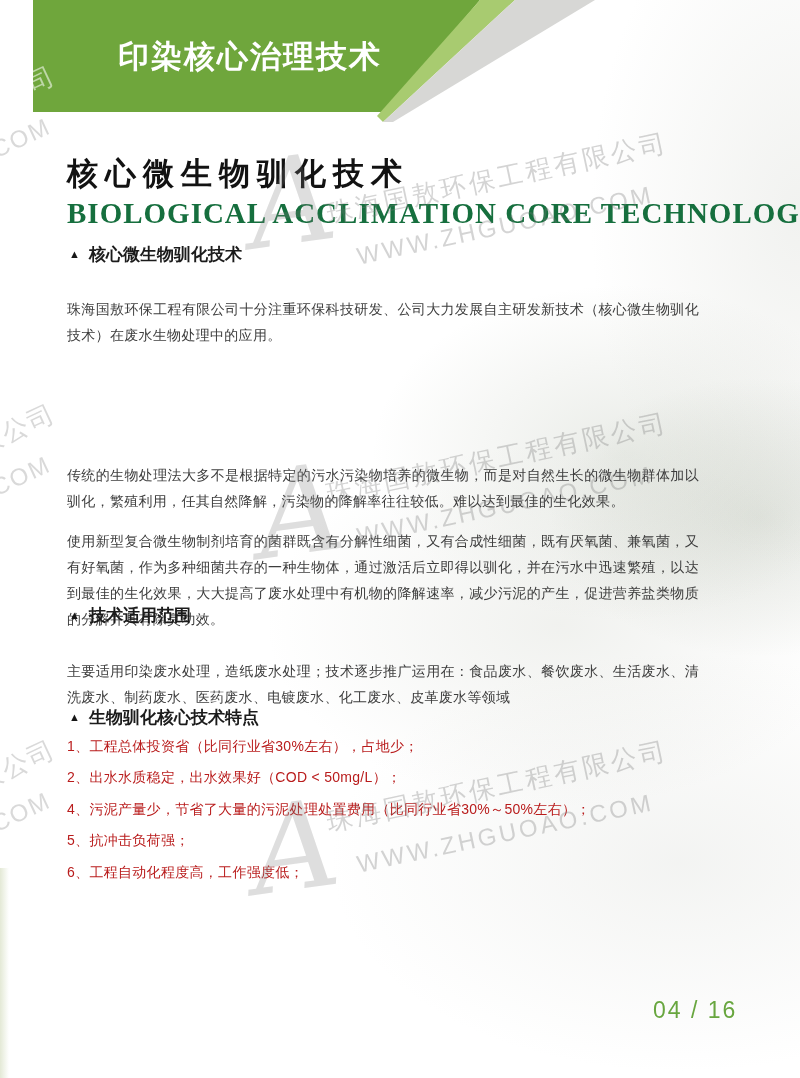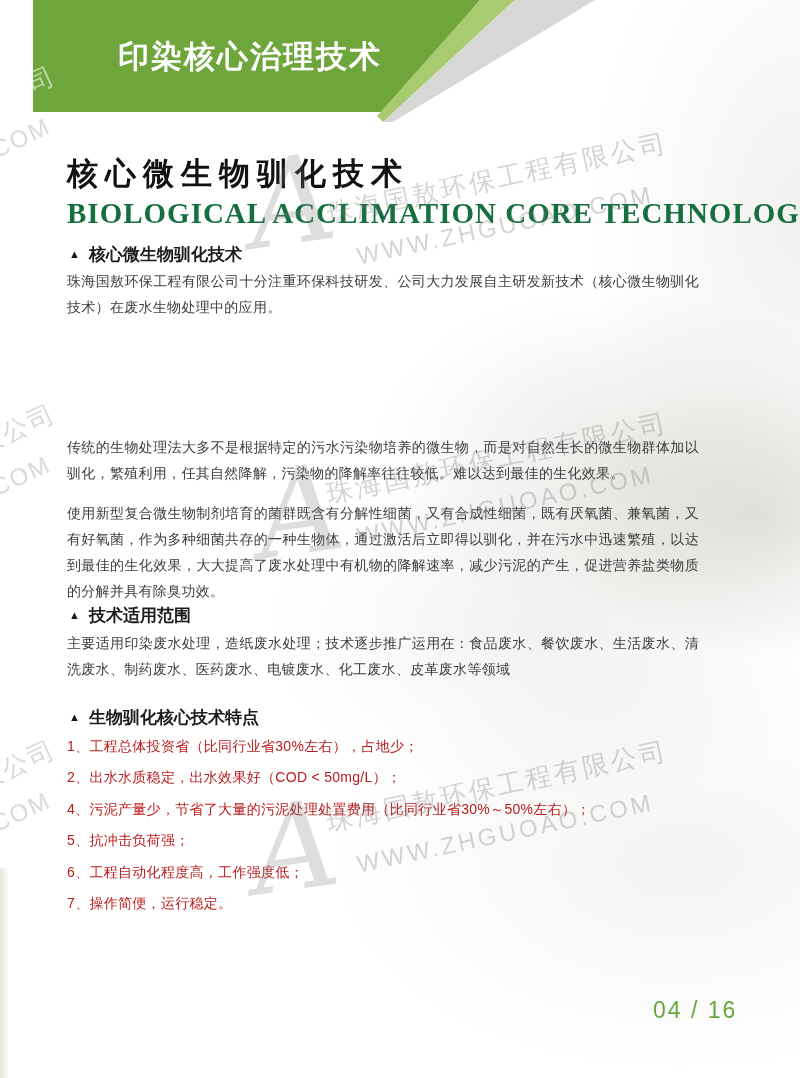--- a/index.html
+++ b/index.html
@@ -45,21 +45,21 @@
   .title-en{
     top:197px; left:0; font-family:"Liberation Serif","DejaVu Serif",serif;
     font-size:29px; font-weight:bold; letter-spacing:1px; color:#166f3e; white-space:nowrap;
   }
   .section-heading{display:flex; align-items:center; left:2px; color:#1b1b1b;
     font-size:17px; font-weight:bold; white-space:nowrap;}
   .section-heading .tri{font-size:11px; margin-right:9px; position:relative; top:-1px; color:#161616;}
   .sh1{top:243px;} .sh2{top:604px;} .sh3{top:706px;}
   .para{
     left:0; width:632px; font-size:14px; line-height:26px; color:#3d3d3d;
-    text-align:justify; letter-spacing:0.3px;
+    text-align:justify; letter-spacing:0.3px;margin-top:28px;
   }
   .p1{top:268px;} .p2{top:336px;} .p3{top:434px;} .p4{top:500px;} .p5{top:630px;}
   .feature-list{top:731px; left:0; width:632px; list-style:none; padding:0;}
   .feature-list li{font-size:14px; line-height:31.4px; color:#b91c1c; letter-spacing:0.3px; white-space:nowrap;}
 
   
   .wm-layer{position:absolute; inset:0; pointer-events:none;}
   .wm-block{
     position:absolute; width:344px; text-align:center; transform:rotate(-12deg);
     color:rgba(120,120,120,0.32);
@@ -122,21 +122,20 @@
     <div class="section-heading sh3">
       <span class="tri">▲</span>
       <span>生物驯化核心技术特点</span>
     </div>
     <ul class="feature-list">
       <li>1、工程总体投资省（比同行业省30%左右），占地少；</li>
       <li>2、出水水质稳定，出水效果好（COD &lt; 50mg/L）；</li>
       <li>4、污泥产量少，节省了大量的污泥处理处置费用（比同行业省30%～50%左右）；</li>
       <li>5、抗冲击负荷强；</li>
       <li>6、工程自动化程度高，工作强度低；</li>
-      <li>7、操作简便，运行稳定。</li>
     </ul>
   </main>
 
   <div class="wm-layer">
     <span class="wm-a wma1">A</span>
     <div class="wm-block wm1">
       <span class="wm-company">珠海国敖环保工程有限公司</span>
       <span class="wm-url">WWW.ZHGUOAO.COM</span>
     </div>
 

